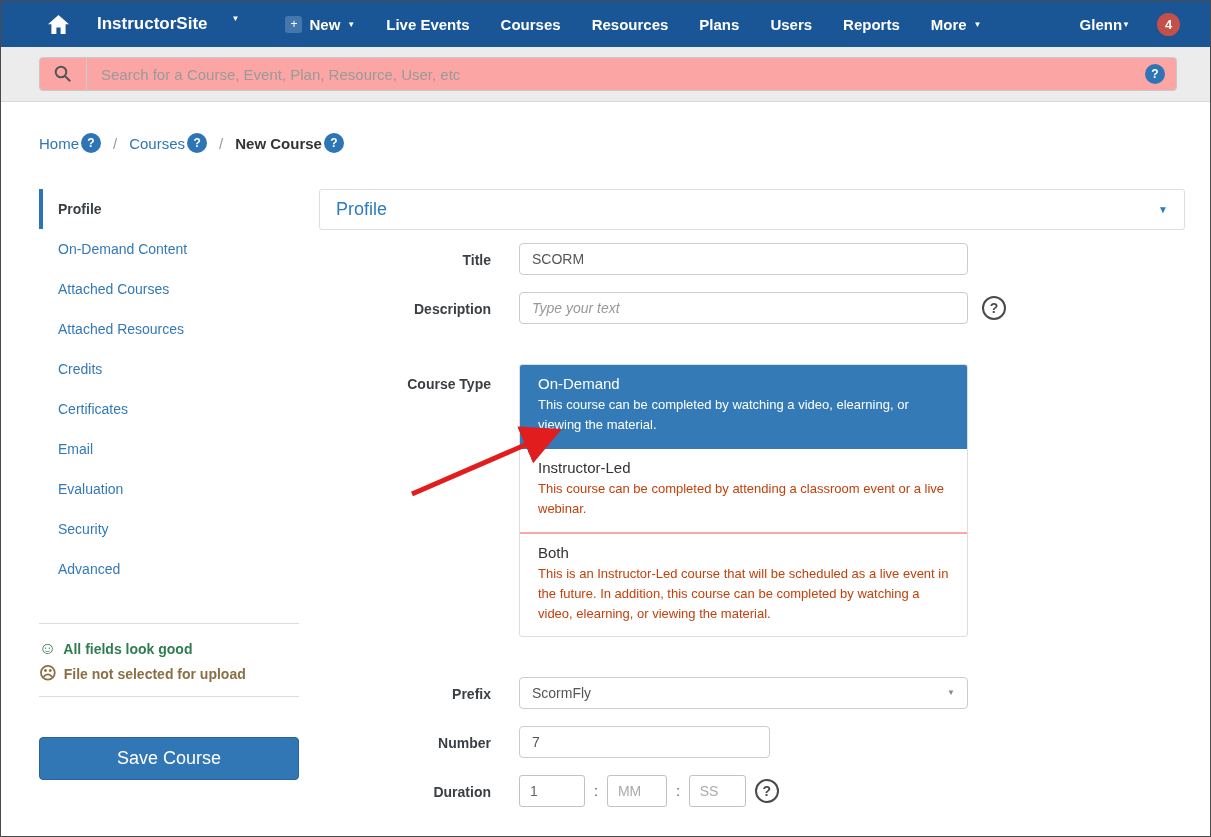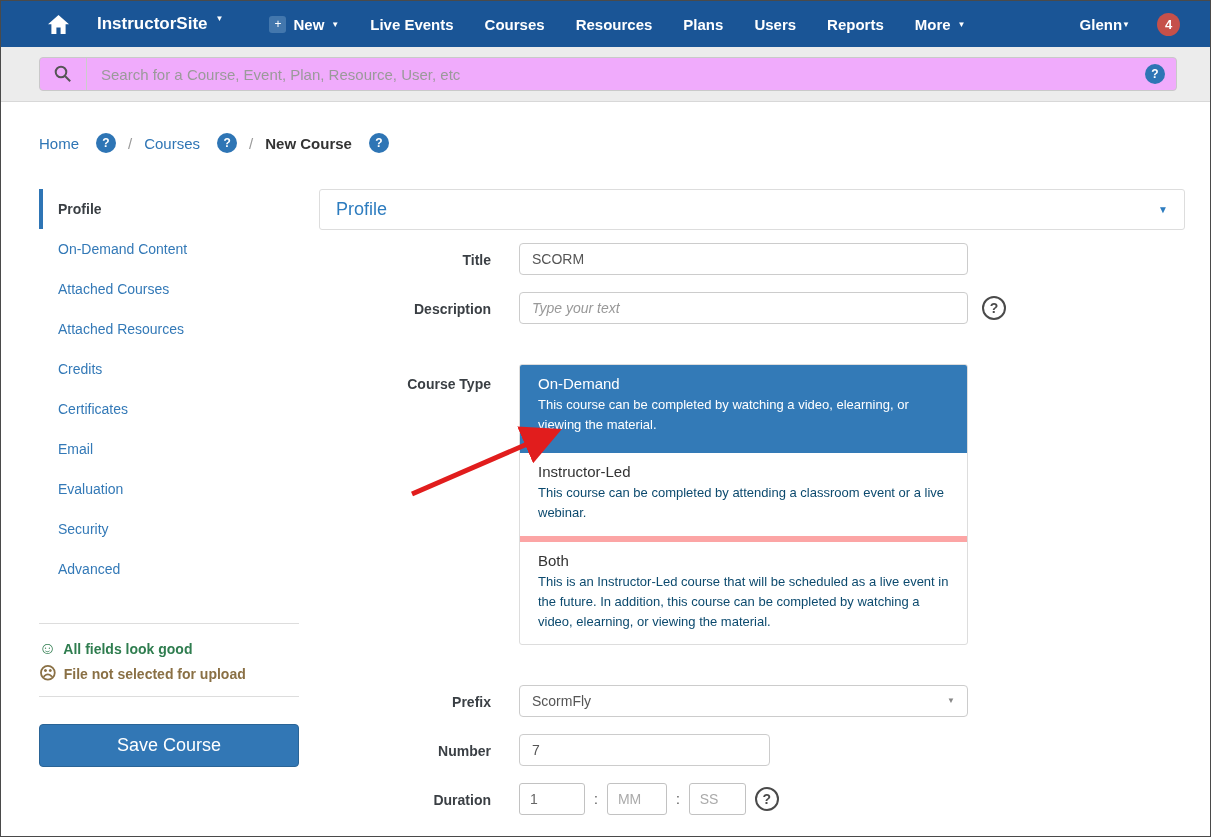--- a/index.html
+++ b/index.html
@@ -14,21 +14,21 @@
     color:#333;
   }
 
   
   .topnav {
     height:46px; background:#1a5596; color:#fff;
     display:flex; align-items:center;
     padding:0 30px 0 47px;
   }
   .home-btn { display:flex; align-items:center; cursor:pointer; }
-  .brand { margin-left:28px; font-size:17px; font-weight:bold; display:flex; align-items:flex-start; gap:8px; cursor:pointer; }
+  .brand { margin-left:28px; font-size:17px; font-weight:bold; display:flex; align-items:flex-start; gap:24px; cursor:pointer; }
   .caret { font-size:8px; line-height:1; position:relative; top:1px; }
   .new-group { margin-left:46px; display:flex; align-items:center; gap:7px; font-size:15px; font-weight:bold; cursor:pointer; }
   .new-icon {
     width:17px; height:17px; background:#4377ad; border-radius:3px;
     display:flex; align-items:center; justify-content:center;
     font-size:12px; font-weight:normal; color:#fff;
   }
   .nav-links { display:flex; margin-left:31px; gap:31px; }
   .nav-link { color:#fff; text-decoration:none; font-size:15px; font-weight:bold; cursor:pointer; }
   .more-group { margin-left:31px; display:flex; align-items:center; gap:7px; font-size:15px; font-weight:bold; cursor:pointer; }
@@ -39,42 +39,42 @@
     display:flex; align-items:center; justify-content:center;
     font-size:13px; font-weight:bold; cursor:pointer;
   }
 
   
   .search-strip {
     height:55px; background:#ececec; border-bottom:1px solid #d8d8d8;
     display:flex; align-items:center; padding:0 33px 0 38px;
   }
   .search-box {
-    flex:1; height:34px; background:#f0abfc; border:1px solid #c9c9c9; border-radius:4px;
+    flex:1; height:34px; background:#fca5a5; border:1px solid #c9c9c9; border-radius:4px;
     display:flex; align-items:center; overflow:hidden;
   }
   .search-icon-cell {
     width:47px; height:100%; display:flex; align-items:center; justify-content:center;
     border-right:1px solid #ccc; cursor:pointer; flex-shrink:0;
   }
   .search-input {
     flex:1; border:none; outline:none; background:transparent;
     padding:0 14px; font-size:15px; color:#555; font-family:inherit;
   }
   .search-input::placeholder { color:#9a9a9a; }
   .help-badge {
     width:20px; height:20px; border-radius:50%; background:#2e75b5; color:#fff;
     font-size:12px; font-weight:bold; display:inline-flex; align-items:center; justify-content:center;
     cursor:pointer; flex-shrink:0;
   }
   .search-help { margin-right:11px; }
 
   
   .breadcrumb { padding:31px 38px 0; display:flex; align-items:center; font-size:15px; }
-  .crumb { display:flex; align-items:center; gap:17px; }
+  .crumb { display:flex; align-items:center; gap:2px; }
   .crumb-link { color:#2e75b5; text-decoration:none; cursor:pointer; }
   .crumb-current { color:#333; font-weight:bold; }
   .crumb-sep { color:#999; margin:0 12px; }
 
   
   .content { display:flex; padding:36px 25px 0 38px; }
   .sidebar { width:260px; flex-shrink:0; }
   .side-list { list-style:none; margin:0; padding:0; }
   .side-item {
     padding:11px 0 11px 15px; font-size:14px; color:#3379b7;
@@ -82,21 +82,21 @@
   }
   .side-item.active { border-left-color:#2e75b5; color:#3a3f44; font-weight:bold; }
   .side-divider { border:none; border-top:1px solid #ddd; margin:34px 0 0; }
   .side-status { padding:16px 0 0; }
   .status-line { display:flex; align-items:center; gap:7px; font-size:14px; font-weight:bold; margin-bottom:8px; }
   .status-icon { font-size:17px; line-height:1; }
   .happy { color:#2f7d4f; }
   .sad { color:#8a7045; }
   .side-divider2 { border:none; border-top:1px solid #ddd; margin:14px 0 0; }
   .save-btn {
-    margin-top:27px; width:100%; height:43px;
+    margin-top:40px; width:100%; height:43px;
     background:#3277b5; border:1px solid #2a6496; border-radius:4px;
     color:#fff; font-size:18px; font-family:inherit; cursor:pointer;
   }
 
   
   .main { flex:1; margin-left:20px; }
   .panel-header {
     border:1px solid #ddd; border-radius:3px; height:41px;
     display:flex; align-items:center; justify-content:space-between;
     padding:0 16px; margin-bottom:13px; cursor:pointer;
@@ -126,24 +126,24 @@
   .editor-btns { display:flex; justify-content:flex-end; gap:3px; }
   .editor-btn {
     border:1px solid #ccc; background:#fff; border-radius:3px;
     padding:6px 11px; font-size:13px; color:#333; font-family:inherit;
     display:flex; align-items:center; gap:6px; cursor:pointer;
   }
 
   .row-course { margin-bottom:40px; }
   .row-course .form-label { padding-top:12px; }
   .course-options { width:449px; border:1px solid #ddd; border-radius:3px; overflow:hidden; background:#fff; }
-  .course-option { padding:10px 18px 12px; border-bottom:6px solid #fca5a5; cursor:pointer; }
+  .course-option { padding:10px 18px 12px; border-bottom:2px solid #fca5a5; cursor:pointer; }
   .course-option:last-child { border-bottom:none; }
   .opt-title { font-size:15px; color:#333; margin-bottom:3px; }
-  .opt-desc { font-size:13px; color:#0c4a6e; line-height:1.55; }
+  .opt-desc { font-size:13px; color:#c2410c; line-height:1.55; }
   .course-option.selected { background:#337ab7; border-bottom-color:#337ab7; }
   .course-option.selected .opt-title, .course-option.selected .opt-desc { color:#fff; }
 
   .select-box { position:relative; display:flex; align-items:center; cursor:pointer; }
   .select-caret { position:absolute; right:12px; color:#888; font-size:8px; }
 
   .number-input { width:251px; }
 
   .duration-field { display:flex; align-items:center; gap:9px; }
   .dur-input {

